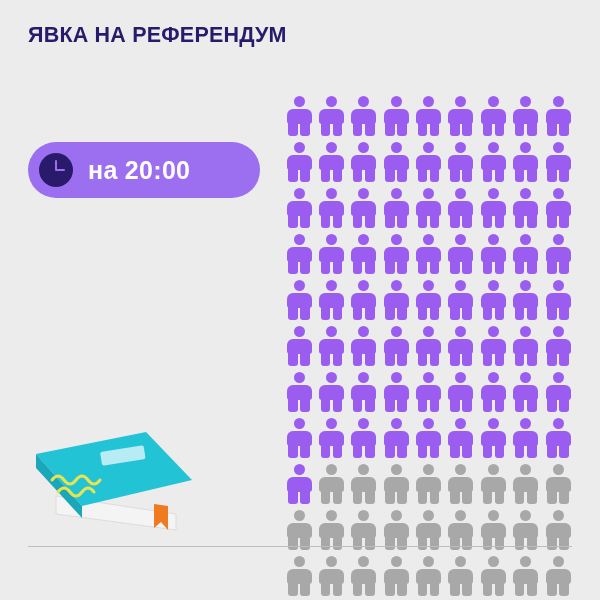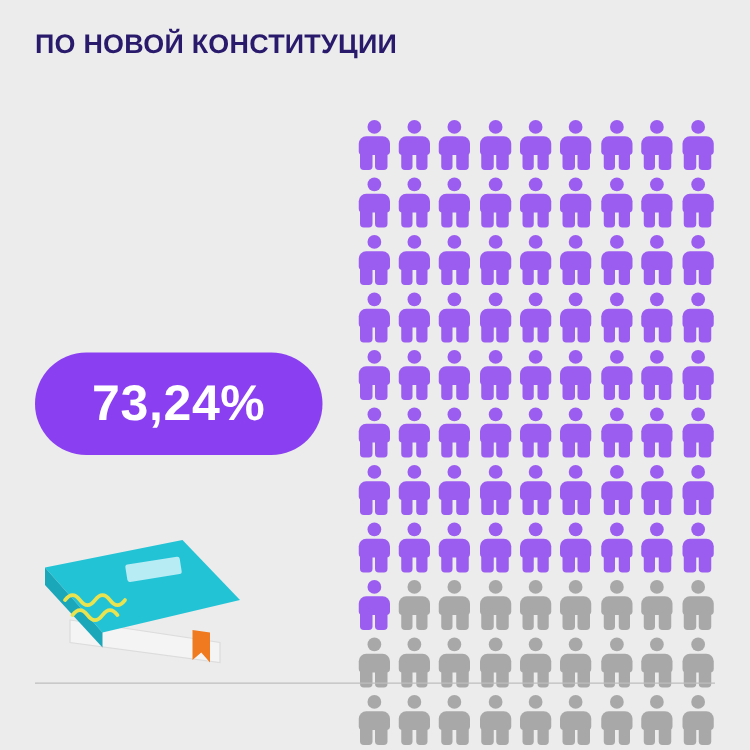--- a/index.html
+++ b/index.html
@@ -185,27 +185,33 @@
     font-weight: normal;
     letter-spacing: 0.1px;
   }
 </style>
 </head>
 <body>
 
 <div class="page">
 
   <div class="title">
-    <span class="title-line">ПО НОВОЙ КОНСТИТУЦИИ</span>
+    <span class="title-line">ЯВКА НА РЕФЕРЕНДУМ</span>
   </div>
 
-
-  <div class="pct-pill">
-    <span class="pct-text">73,24%</span>
+  <div class="time-pill">
+    <span class="clock-wrap">
+      <span class="clock">
+        <span class="hand-h"></span>
+        <span class="hand-m"></span>
+      </span>
+    </span>
+    <span class="time-text">на 20:00</span>
   </div>
+
 
   <div class="book">
     <svg viewBox="0 0 180 120" width="180" height="120" aria-hidden="true">
 
       <path d="M30 78 L150 96 L150 112 L30 96 Z" fill="#f4f4f4"></path>
       <path d="M30 78 L150 96 L150 112 L30 96 Z" fill="none" stroke="#dcdcdc" stroke-width="1"></path>
 
       <path d="M10 36 L120 14 L166 62 L56 88 Z" fill="#23c3d6"></path>
 
       <path d="M10 36 L56 88 L56 100 L10 50 Z" fill="#1aa7ba"></path>

